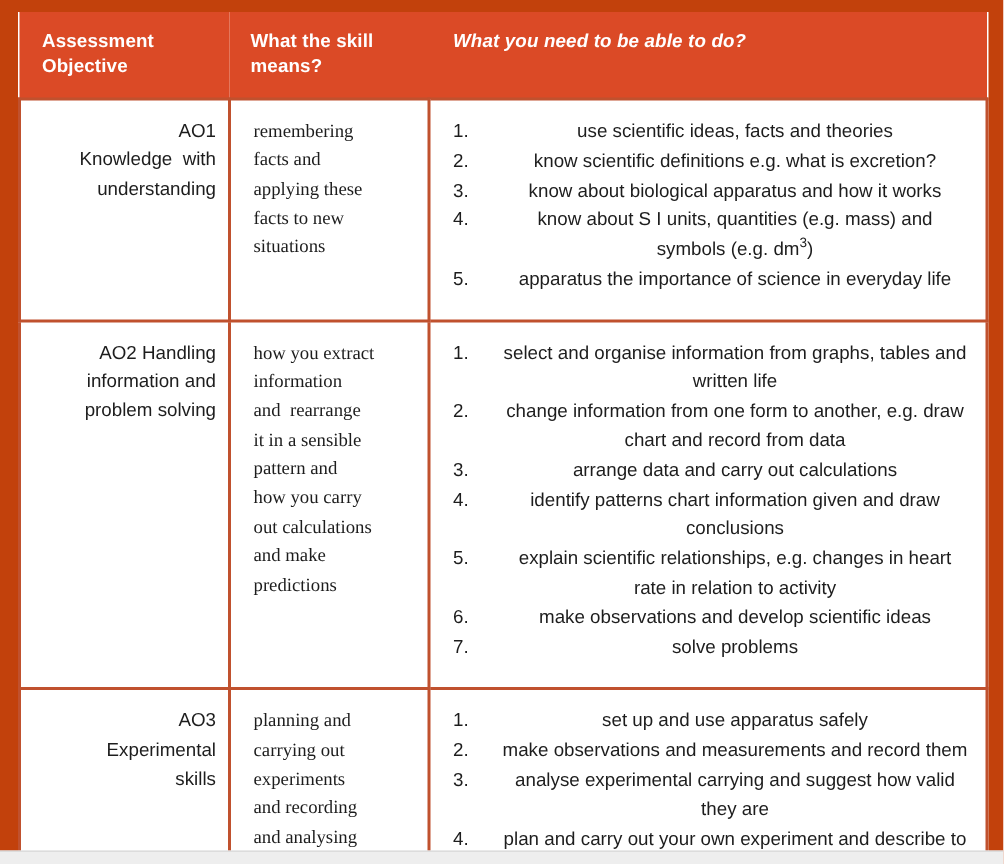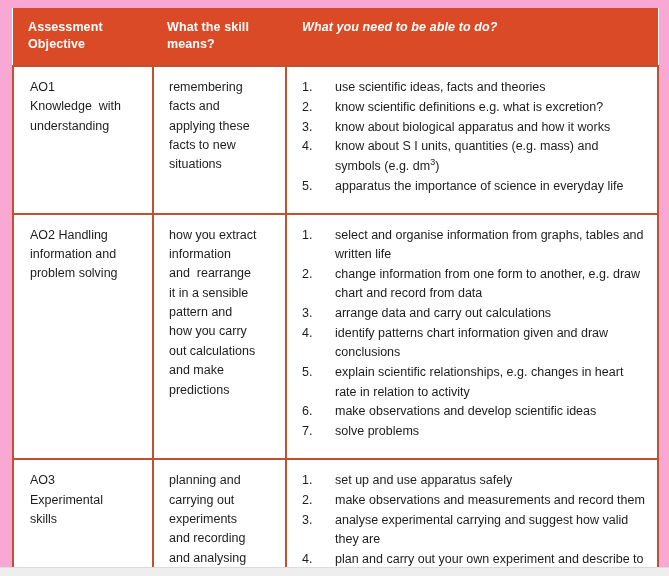--- a/index.html
+++ b/index.html
@@ -11,21 +11,21 @@
     height: 576px;
     background: #ffffff;
     font-family: "Liberation Sans", sans-serif;
     overflow: hidden;
   }
 
   .page {
     position: relative;
     width: 669px;
     height: 576px;
-    background: #f9a8d4;
+    background: #c2410c;
     box-sizing: border-box;
   }
 
   .table-wrap {
     position: absolute;
     left: 12px;
     top: 8px;
     width: 645px;
   }
 
@@ -61,56 +61,56 @@
   tbody td {
     vertical-align: top;
     border-left: 2px solid #C0512E;
     border-right: 2px solid #C0512E;
     border-top: 2px solid #C0512E;
     border-bottom: 2px solid #C0512E;
     padding: 0;
     background: #ffffff;
   }
 
-  tbody tr td:first-child { border-left: 2px solid #C0512E; }
+  tbody tr td:first-child { border-left: 2px solid #C0512E; text-align: right; }
   tbody tr td:last-child  { border-right: 2px solid #C0512E; }
 
   tbody td .cell-inner {
     padding: 11px 10px 16px 14px;
     font-size: 12.5px;
     color: #1d1d1d;
     line-height: 1.55;
   }
 
   td.col-objective .cell-inner { padding-left: 16px; padding-right: 8px; }
   td.col-means .cell-inner { padding-left: 15px; padding-right: 8px; }
   td.col-able .cell-inner { padding-left: 15px; padding-right: 12px; }
 
   .obj-line { display: block; white-space: pre-wrap; }
-  .means-line { display: block; white-space: pre-wrap; }
+  .means-line { display: block; white-space: pre-wrap; font-family: Liberation Serif, serif; }
 
   ol.task-list {
     list-style: none;
     margin: 0;
     padding: 0;
   }
   ol.task-list li {
     position: relative;
     padding-left: 33px;
     margin: 0 0 0.5px 0;
     line-height: 1.55;
   }
   ol.task-list li .num {
     position: absolute;
     left: 0;
     top: 0;
     width: 22px;
     text-align: left;
   }
-  ol.task-list li .txt { display: block; }
+  ol.task-list li .txt { display: block; text-align: center; }
 
   sup { font-size: 0.72em; vertical-align: super; line-height: 0; }
 
   
   .bottom-strip {
     position: absolute;
     left: 0;
     bottom: 0;
     width: 669px;
     height: 8px;

